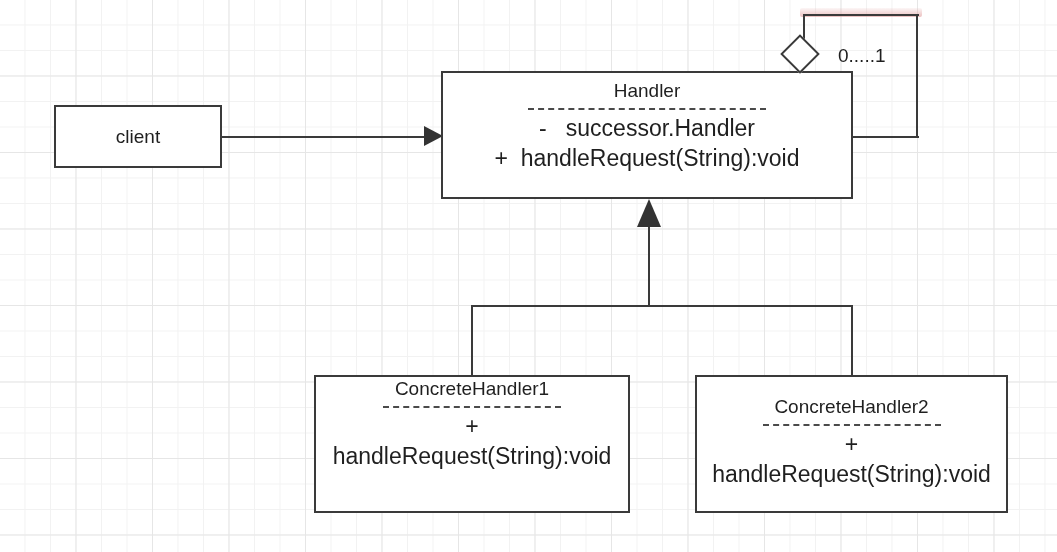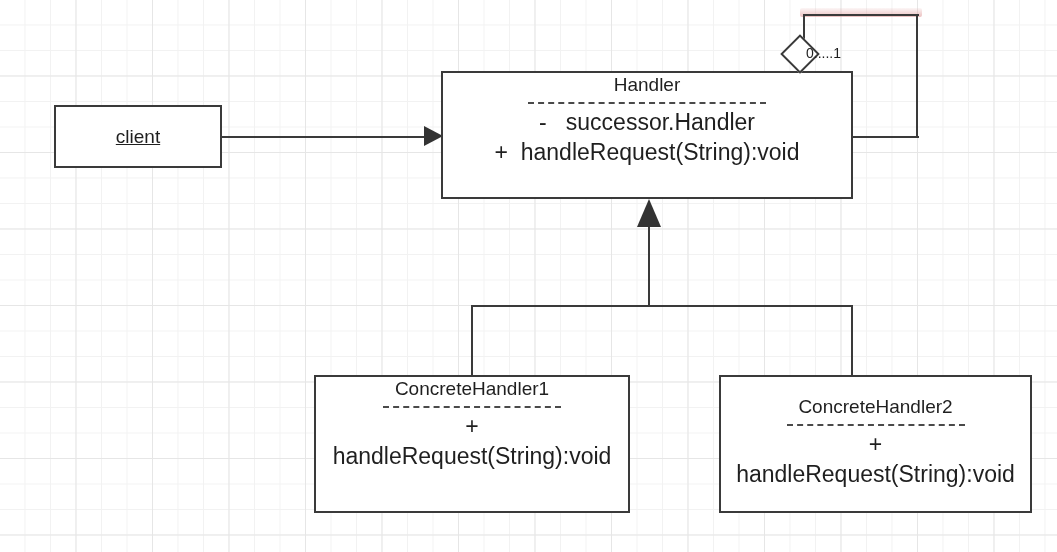--- a/index.html
+++ b/index.html
@@ -65,45 +65,45 @@
     white-space: nowrap;
   }
   .uml-member-row {
     display: block;
     white-space: pre;
   }
 
   
   #box-client {
     left: 54px;  top: 105px;
-    width: 168px; height: 63px; text-decoration: underline;
+    width: 168px; height: 63px;
   }
   #box-client .uml-title { font-size: 19px; }
 
   
   #box-handler {
     left: 441px; top: 71px;
     width: 412px; height: 128px;
     justify-content: flex-start;
+    padding-top: 6px;
   }
   #box-handler .uml-sep { width: 238px; }
 
   
   #box-ch1 {
     left: 314px; top: 375px;
     width: 316px; height: 138px;
     justify-content: flex-start;
     padding-top: 0;
   }
   #box-ch2 {
     left: 695px; top: 375px;
     width: 313px; height: 138px;
     justify-content: flex-start;
     padding-top: 18px;
-    margin-left: 24px;
   }
   #box-ch1 .uml-sep, #box-ch2 .uml-sep { width: 178px; }
 
   
   .line-h {
     position: absolute;
     height: 0;
     border-top: 2.5px solid #3a3a3a;
     z-index: 3;
   }
@@ -165,22 +165,22 @@
     width: 24px; height: 24px;
     background: #ffffff;
     border: 2.5px solid #3a3a3a;
     transform: rotate(45deg);
     z-index: 6;
   }
 
   
   #assoc-label {
     position: absolute;
-    left: 806px; top: 45px;
-    font-size: 14px;
+    left: 838px; top: 45px;
+    font-size: 19px;
     color: #1f1f1f;
     white-space: nowrap;
     z-index: 6;
   }
 </style>
 </head>
 <body>
 
 <div id="canvas">
 

